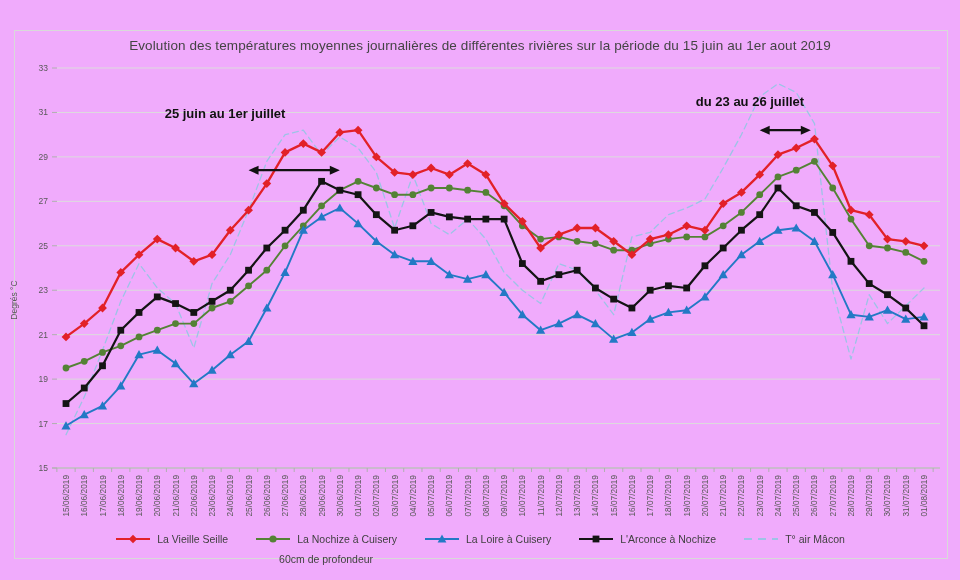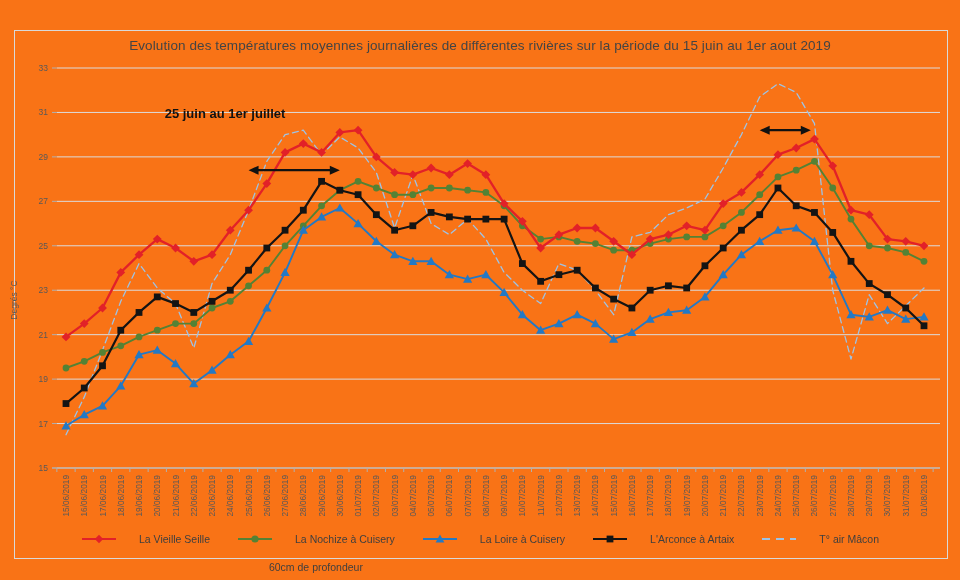--- a/index.html
+++ b/index.html
@@ -1,32 +1,32 @@
 <!DOCTYPE html>
 <html><head>
 <meta charset="utf-8">
 <style>
   html,body{margin:0;padding:0;background:#fff;}
-  #stage{position:relative;width:960px;height:580px;background:#f97316;overflow:hidden;
+  #stage{position:relative;width:960px;height:580px;background:#f0abfc;overflow:hidden;
          font-family:"Liberation Sans",sans-serif;}
   #frame{position:absolute;left:14px;top:30px;width:932px;height:527px;
          border:1px solid #d9d9d9;}
   #chart-title{position:absolute;left:0;top:38px;width:100%;text-align:center;
          font-size:13.5px;color:#444;letter-spacing:.1px;}
   #plot-svg{position:absolute;left:0;top:0;}
   .annotation{position:absolute;text-align:center;font-weight:bold;
          font-size:13px;line-height:18px;color:#111;}
   #ann1{left:100px;top:105px;width:250px;}
   #ann2{left:638px;top:93px;width:224px;}
   #legend{position:absolute;left:0;top:533px;width:100%;display:flex;
          justify-content:center;align-items:flex-start;gap:27px;}
   .legend-item{display:flex;flex-direction:column;align-items:center;}
-  .legend-main{display:flex;align-items:center;gap:22px;}
+  .legend-main{display:flex;align-items:center;gap:6px;}
   .legend-label{font-size:10.5px;color:#3f3f3f;white-space:nowrap;}
-  .legend-sub{font-size:10.5px;color:#3f3f3f;margin-top:16px;}
+  .legend-sub{font-size:10.5px;color:#3f3f3f;margin-top:8px;}
   .legend-swatch{width:36px;height:12px;flex:0 0 36px;}
 </style>
 </head>
 <body>
 
 <div id="stage">
   <div id="frame"></div>
   <div id="chart-title">Evolution des températures moyennes journalières de différentes rivières sur la période du 15 juin au 1er aout 2019</div>
 
   <svg id="plot-svg" width="960" height="580">
@@ -361,20 +361,21 @@
       <path d="M339.82978723404256 170.22222222222223 L329.82978723404256 165.72222222222223 L329.82978723404256 174.72222222222223 Z" fill="#111"></path>
       <line x1="767.7021276595744" y1="130.22222222222223" x2="802.8170212765957" y2="130.22222222222223" stroke="#111" stroke-width="2.2"></line>
       <path d="M759.7021276595744 130.22222222222223 L769.7021276595744 125.72222222222223 L769.7021276595744 134.72222222222223 Z" fill="#111"></path>
       <path d="M810.8170212765957 130.22222222222223 L800.8170212765957 125.72222222222223 L800.8170212765957 134.72222222222223 Z" fill="#111"></path>
     </svg>
 
   <div class="annotation" id="ann1">
     <div>25 juin au 1er juillet</div>
   </div>
   <div class="annotation" id="ann2">
+    <div>du 23 au 26 juillet</div>
   </div>
 
   <div id="legend">
       <div class="legend-item">
         <div class="legend-main">
           <svg width="36" height="12" class="legend-swatch">
             <line x1="1" y1="6" x2="35" y2="6" stroke="#e22128" stroke-width="2"></line>
             <path d="M18 1.8 L22.2 6 L18 10.2 L13.8 6 Z" fill="#e22128"></path>
           </svg>
           <span class="legend-label">La Vieille Seille</span>
@@ -398,21 +399,21 @@
           </svg>
           <span class="legend-label">La Loire à Cuisery</span>
         </div>
       </div>
       <div class="legend-item">
         <div class="legend-main">
           <svg width="36" height="12" class="legend-swatch">
             <line x1="1" y1="6" x2="35" y2="6" stroke="#141414" stroke-width="2"></line>
             <rect x="14.6" y="2.6" width="6.8" height="6.8" fill="#141414"></rect>
           </svg>
-          <span class="legend-label">L'Arconce à Artaix</span>
+          <span class="legend-label">L'Arconce à Nochize</span>
         </div>
       </div>
       <div class="legend-item">
         <div class="legend-main">
           <svg width="36" height="12" class="legend-swatch">
             <line x1="1" y1="6" x2="35" y2="6" stroke="#9dc3e6" stroke-width="2" stroke-dasharray="8 6"></line>
           </svg>
           <span class="legend-label">T° air Mâcon</span>
         </div>
       </div>

